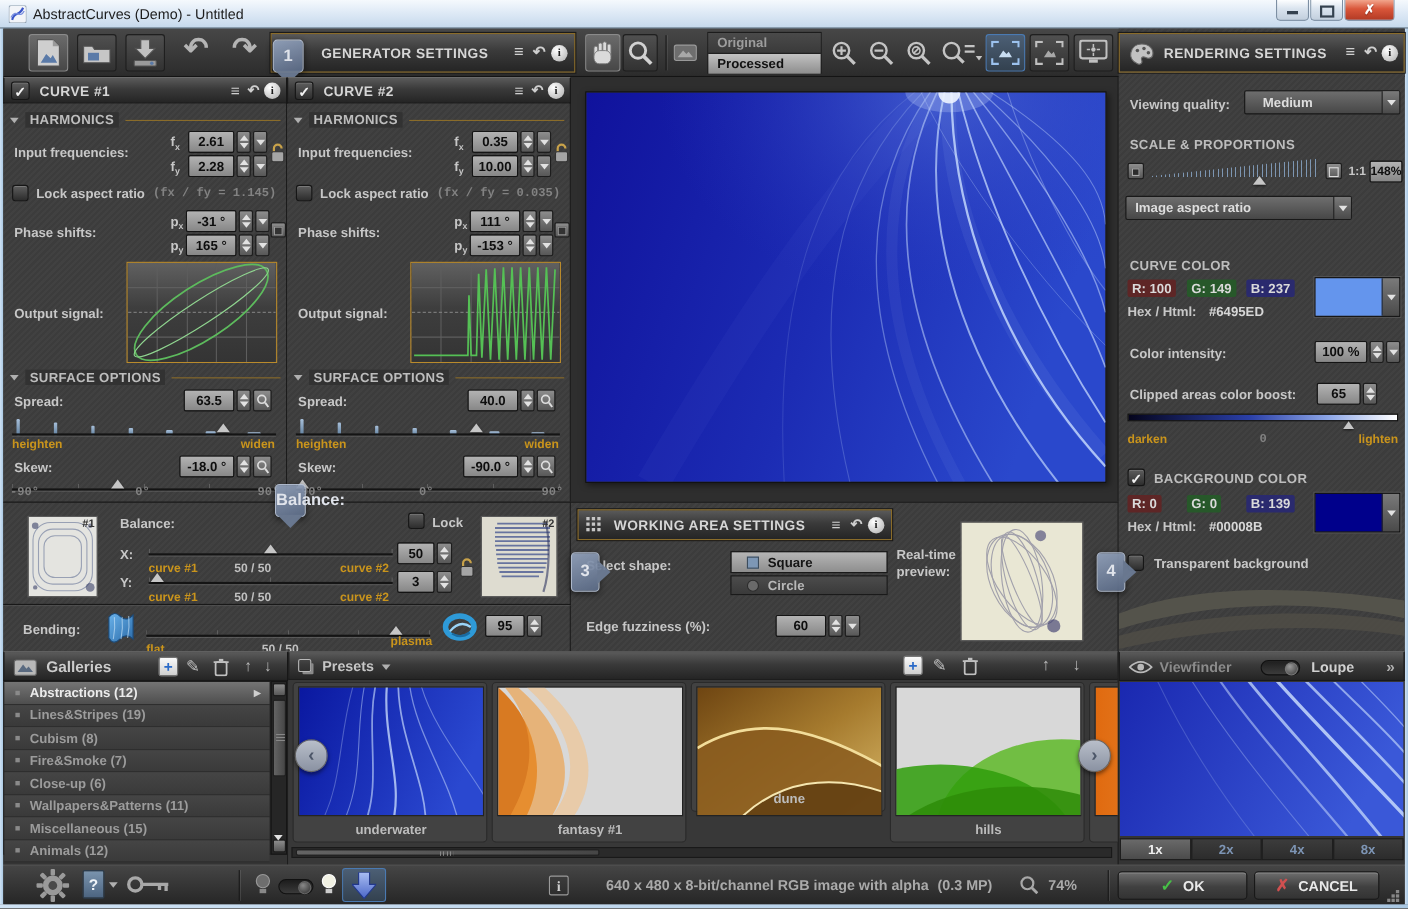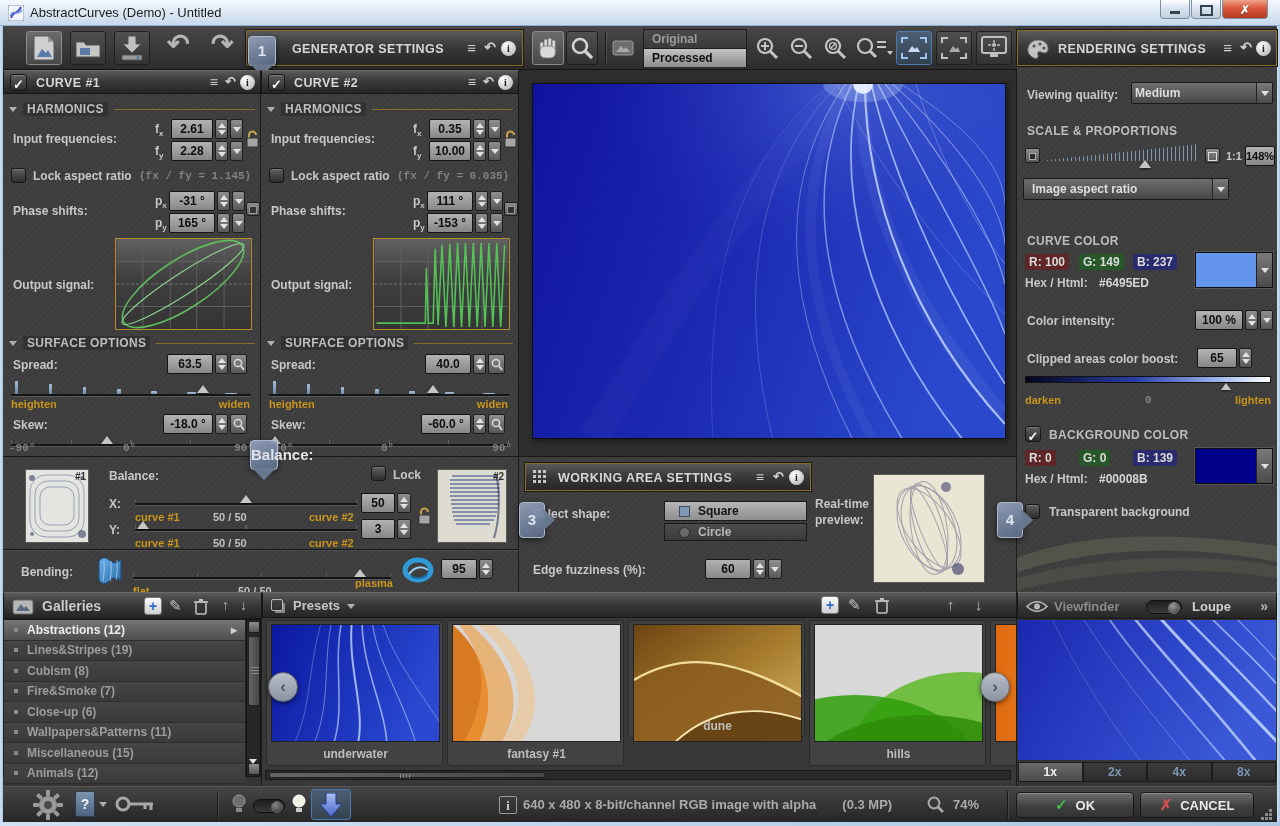--- a/index.html
+++ b/index.html
@@ -457,21 +457,21 @@
         <i class="sbar" style="left:106px;width:4px;height:7px"></i>
         <i class="sbar" style="left:140px;width:6px;height:5px"></i>
         <i class="sbar" style="left:176px;width:9px;height:4px"></i>
         <i class="sbar" style="left:214px;width:12px;height:3px"></i>
       <div class="a track" style="left:0;top:20px;width:240px"></div>
       <div class="a mk mkd" style="left:158px;top:11px"></div>
     </div>
     <div class="a gold" style="left:8px;top:328px">heighten</div>
     <div class="a gold" style="right:10px;top:328px">widen</div>
     <div class="a lbl" style="left:10px;top:348px">Skew:</div>
-    <div class="a vbox" style="left:160px;top:344px;width:50px;height:20px;line-height:18px">-60.0 °</div>
+    <div class="a vbox" style="left:160px;top:344px;width:50px;height:20px;line-height:18px">-90.0 °</div>
     <div class="a step stepv" style="left:212px;top:344px;width:13px;height:20px">
         <span class="tri-u"></span>
         <span class="tri-d"></span>
       </div>
     <div class="a step" style="left:227px;top:344px;width:17px;height:20px">
         <svg class="magsvg" style="margin:3px auto" width="12" height="13">
           <circle cx="5" cy="5" r="3.6" fill="none" stroke="#ddd" stroke-width="1.5"></circle>
           <line x1="8" y1="8" x2="11" y2="12" stroke="#ddd" stroke-width="1.8"></line>
         </svg>
       </div>
@@ -694,21 +694,21 @@
           <circle cx="14" cy="6" r="1.6" fill="#555"></circle>
           <circle cx="18" cy="10" r="1.6" fill="#555"></circle>
         </svg>
       <div class="a ptitle" style="left:40px;top:11px">RENDERING SETTINGS</div>
       <div class="a pico" style="right:44px;top:8px;font-size:15px">≡</div>
       <div class="a pico" style="right:24px;top:8px;font-size:14px">↶</div>
       <div class="a iinfo" style="right:5px;top:10px">i</div>
     </div>
     <div class="a lbl" style="left:10px;top:62px">Viewing quality:</div>
     <div class="a drop" style="left:114px;top:56px;width:142px;height:22px">
-      <span style="margin-left:3px">Medium</span>
+      <span style="margin-left:16px">Medium</span>
       <span class="swdd">
           <span class="tri-d"></span>
         </span>
     </div>
     <div class="a sect" style="left:10px;top:98px">SCALE &amp; PROPORTIONS</div>
     <div class="a step" style="left:8px;top:122px;width:15px;height:15px">
         <span style="display:block;width:5px;height:5px;margin:4px auto;background:#2c2c2c;border:1px solid #aaa"></span>
       </div>
     <div class="a" style="left:30px;top:118px;width:152px;height:24px">
       <div class="a" style="left:0;top:0;width:152px;height:17px;background:repeating-linear-gradient(90deg,#7d96b2 0,#7d96b2 1px,transparent 1px,transparent 4px);clip-path:polygon(0 94%,0 100%,100% 100%,100% 0)"></div>
@@ -1018,21 +1018,21 @@
           <defs>
             <linearGradient id="bag" x1="0" y1="0" x2="0" y2="1">
               <stop offset="0" stop-color="#aabef2"></stop>
               <stop offset="1" stop-color="#4a66c8"></stop>
             </linearGradient>
           </defs>
           <polygon points="6,0 16,0 16,11 22,11 11,24 0,11 6,11" fill="url(#bag)" stroke="#22388a"></polygon>
         </svg>
     </div>
     <div class="a" style="left:496px;top:9px;width:18px;height:18px;border:1px solid #9a9a9a;border-radius:2px;color:#cfcfcf;font-family:'Liberation Serif',serif;font-weight:bold;font-size:13px;text-align:center;line-height:17px">i</div>
-    <div class="a" style="left:520px;top:10px;color:#aaaaaa;font-size:13px;font-weight:bold;display:flex;gap:26px">
+    <div class="a" style="left:548px;top:10px;color:#aaaaaa;font-size:13px;font-weight:bold;display:flex;gap:8px">
       <span>640 x 480 x 8-bit/channel RGB image with alpha</span>
         <span>(0.3 MP)</span>
     </div>
     <svg class="a" style="left:924px;top:9px" width="17" height="17">
         <circle cx="7" cy="7" r="5.4" fill="none" stroke="#a8a8a8" stroke-width="2"></circle>
         <line x1="11" y1="11" x2="16" y2="16" stroke="#a8a8a8" stroke-width="2.6"></line>
       </svg>
     <div class="a" style="left:950px;top:10px;color:#aaaaaa;font-size:13px;font-weight:bold">74%</div>
     <div class="a vd" style="left:1004px;top:4px;height:28px"></div>
     <div class="a okbtn" style="left:1013px;top:5px;width:118px;height:26px">

